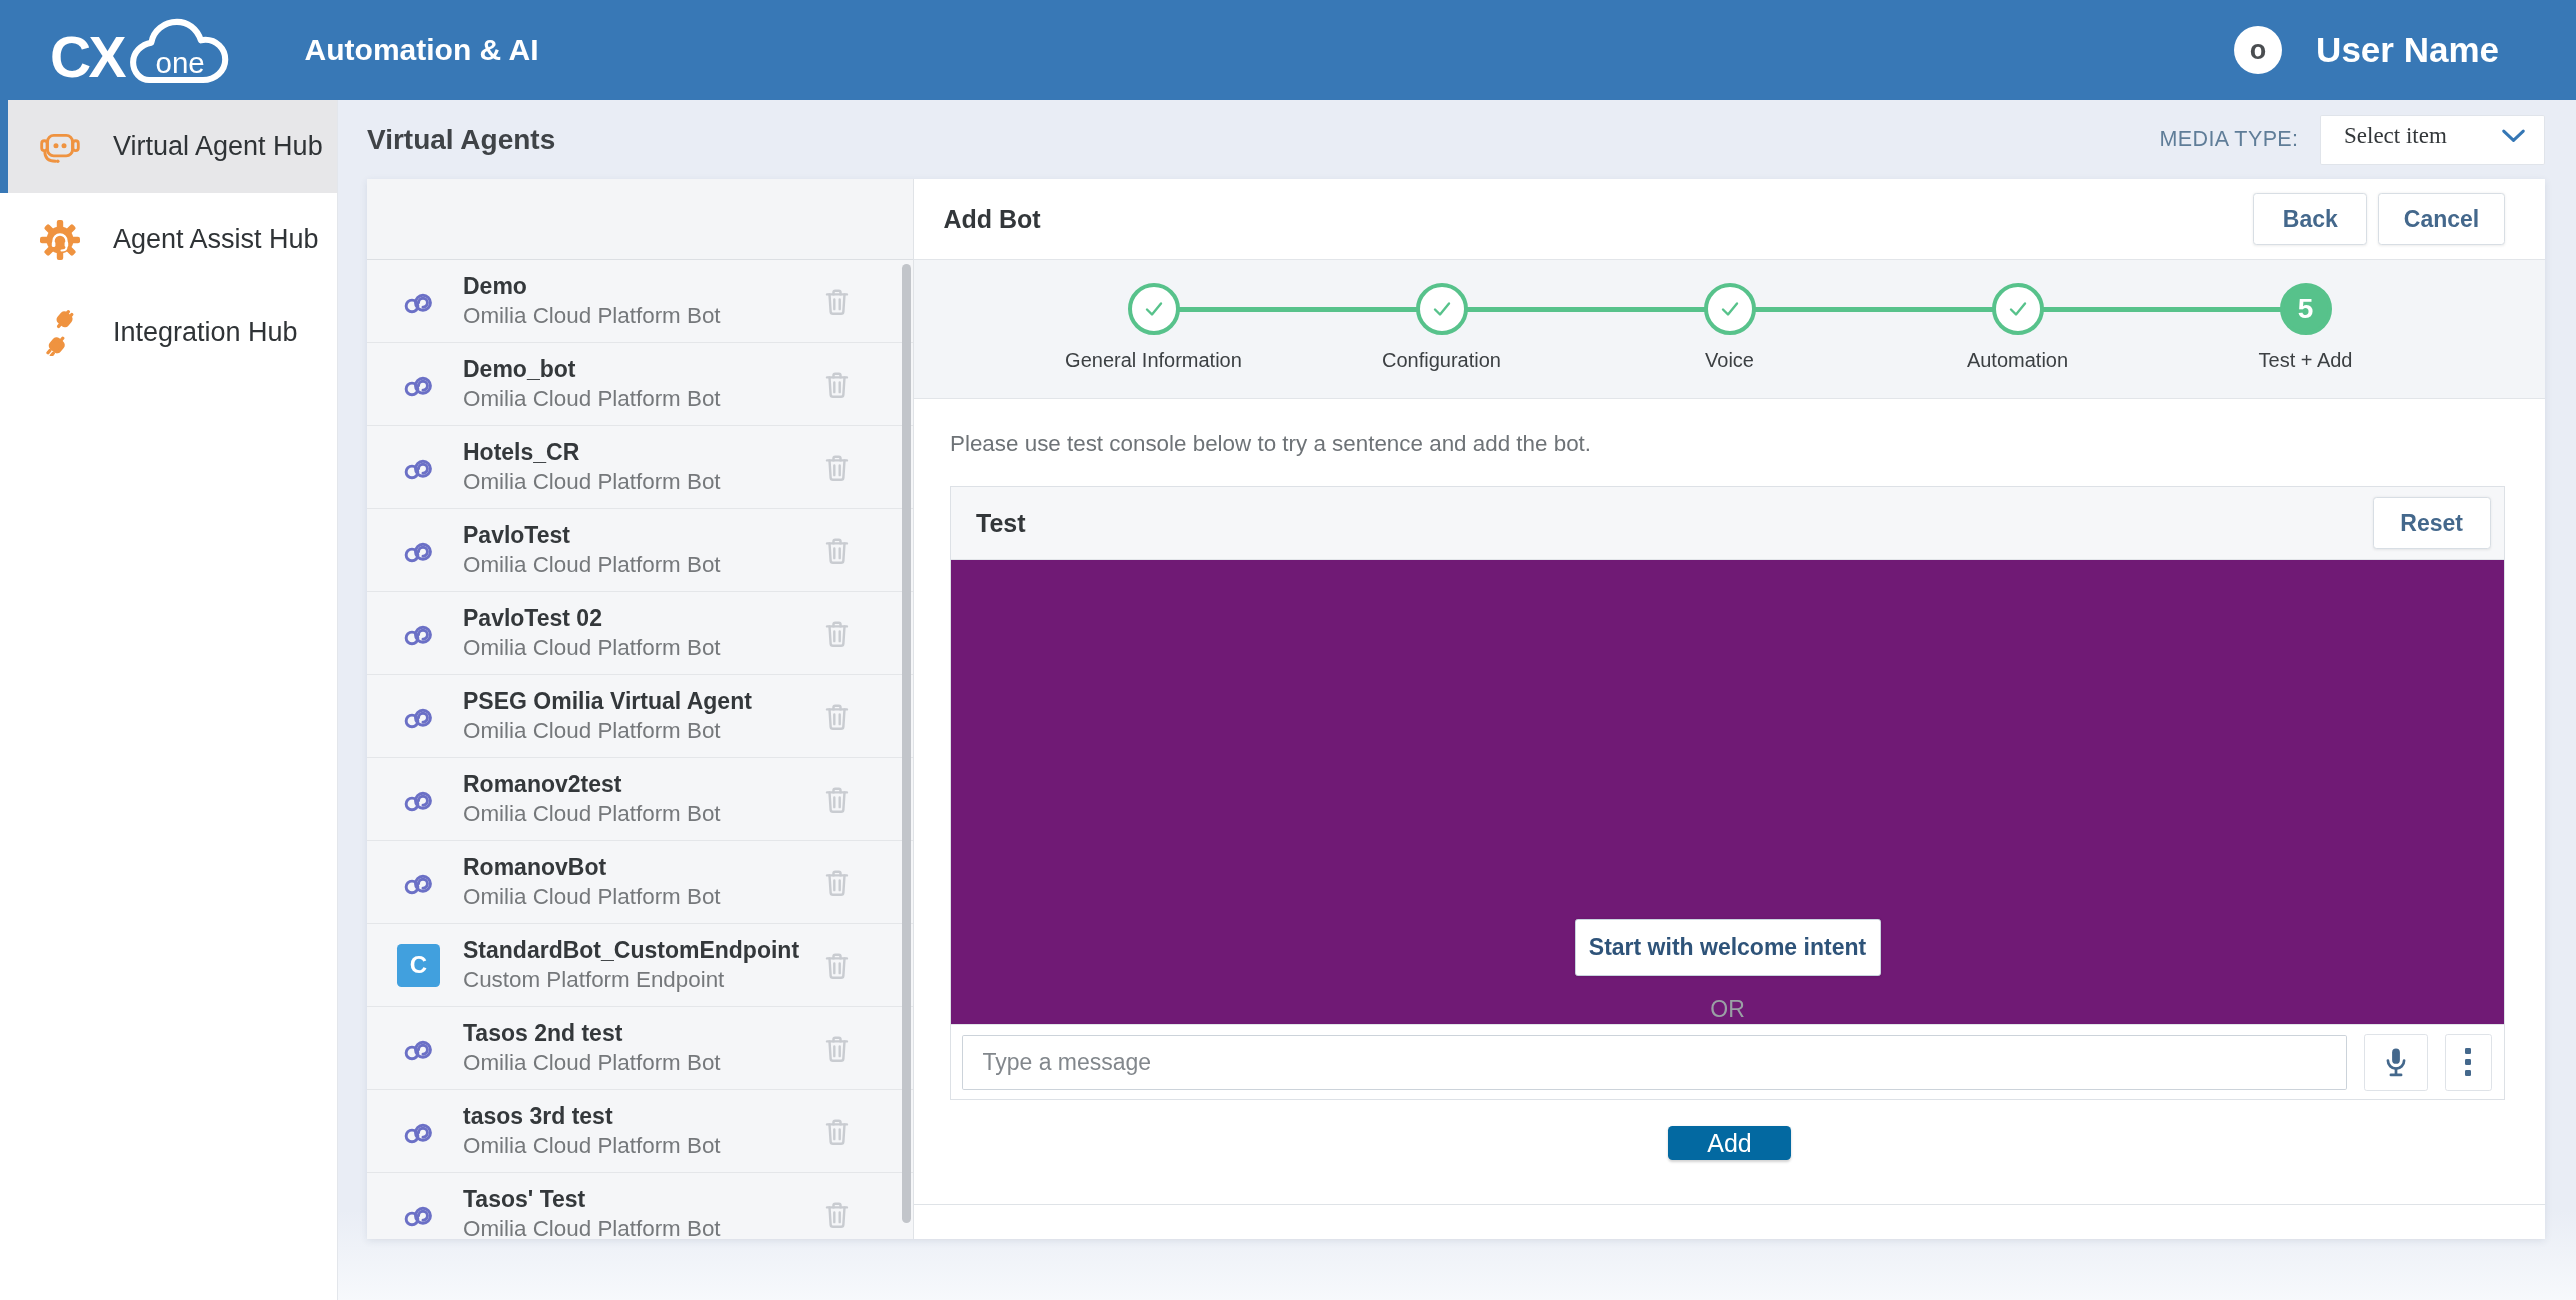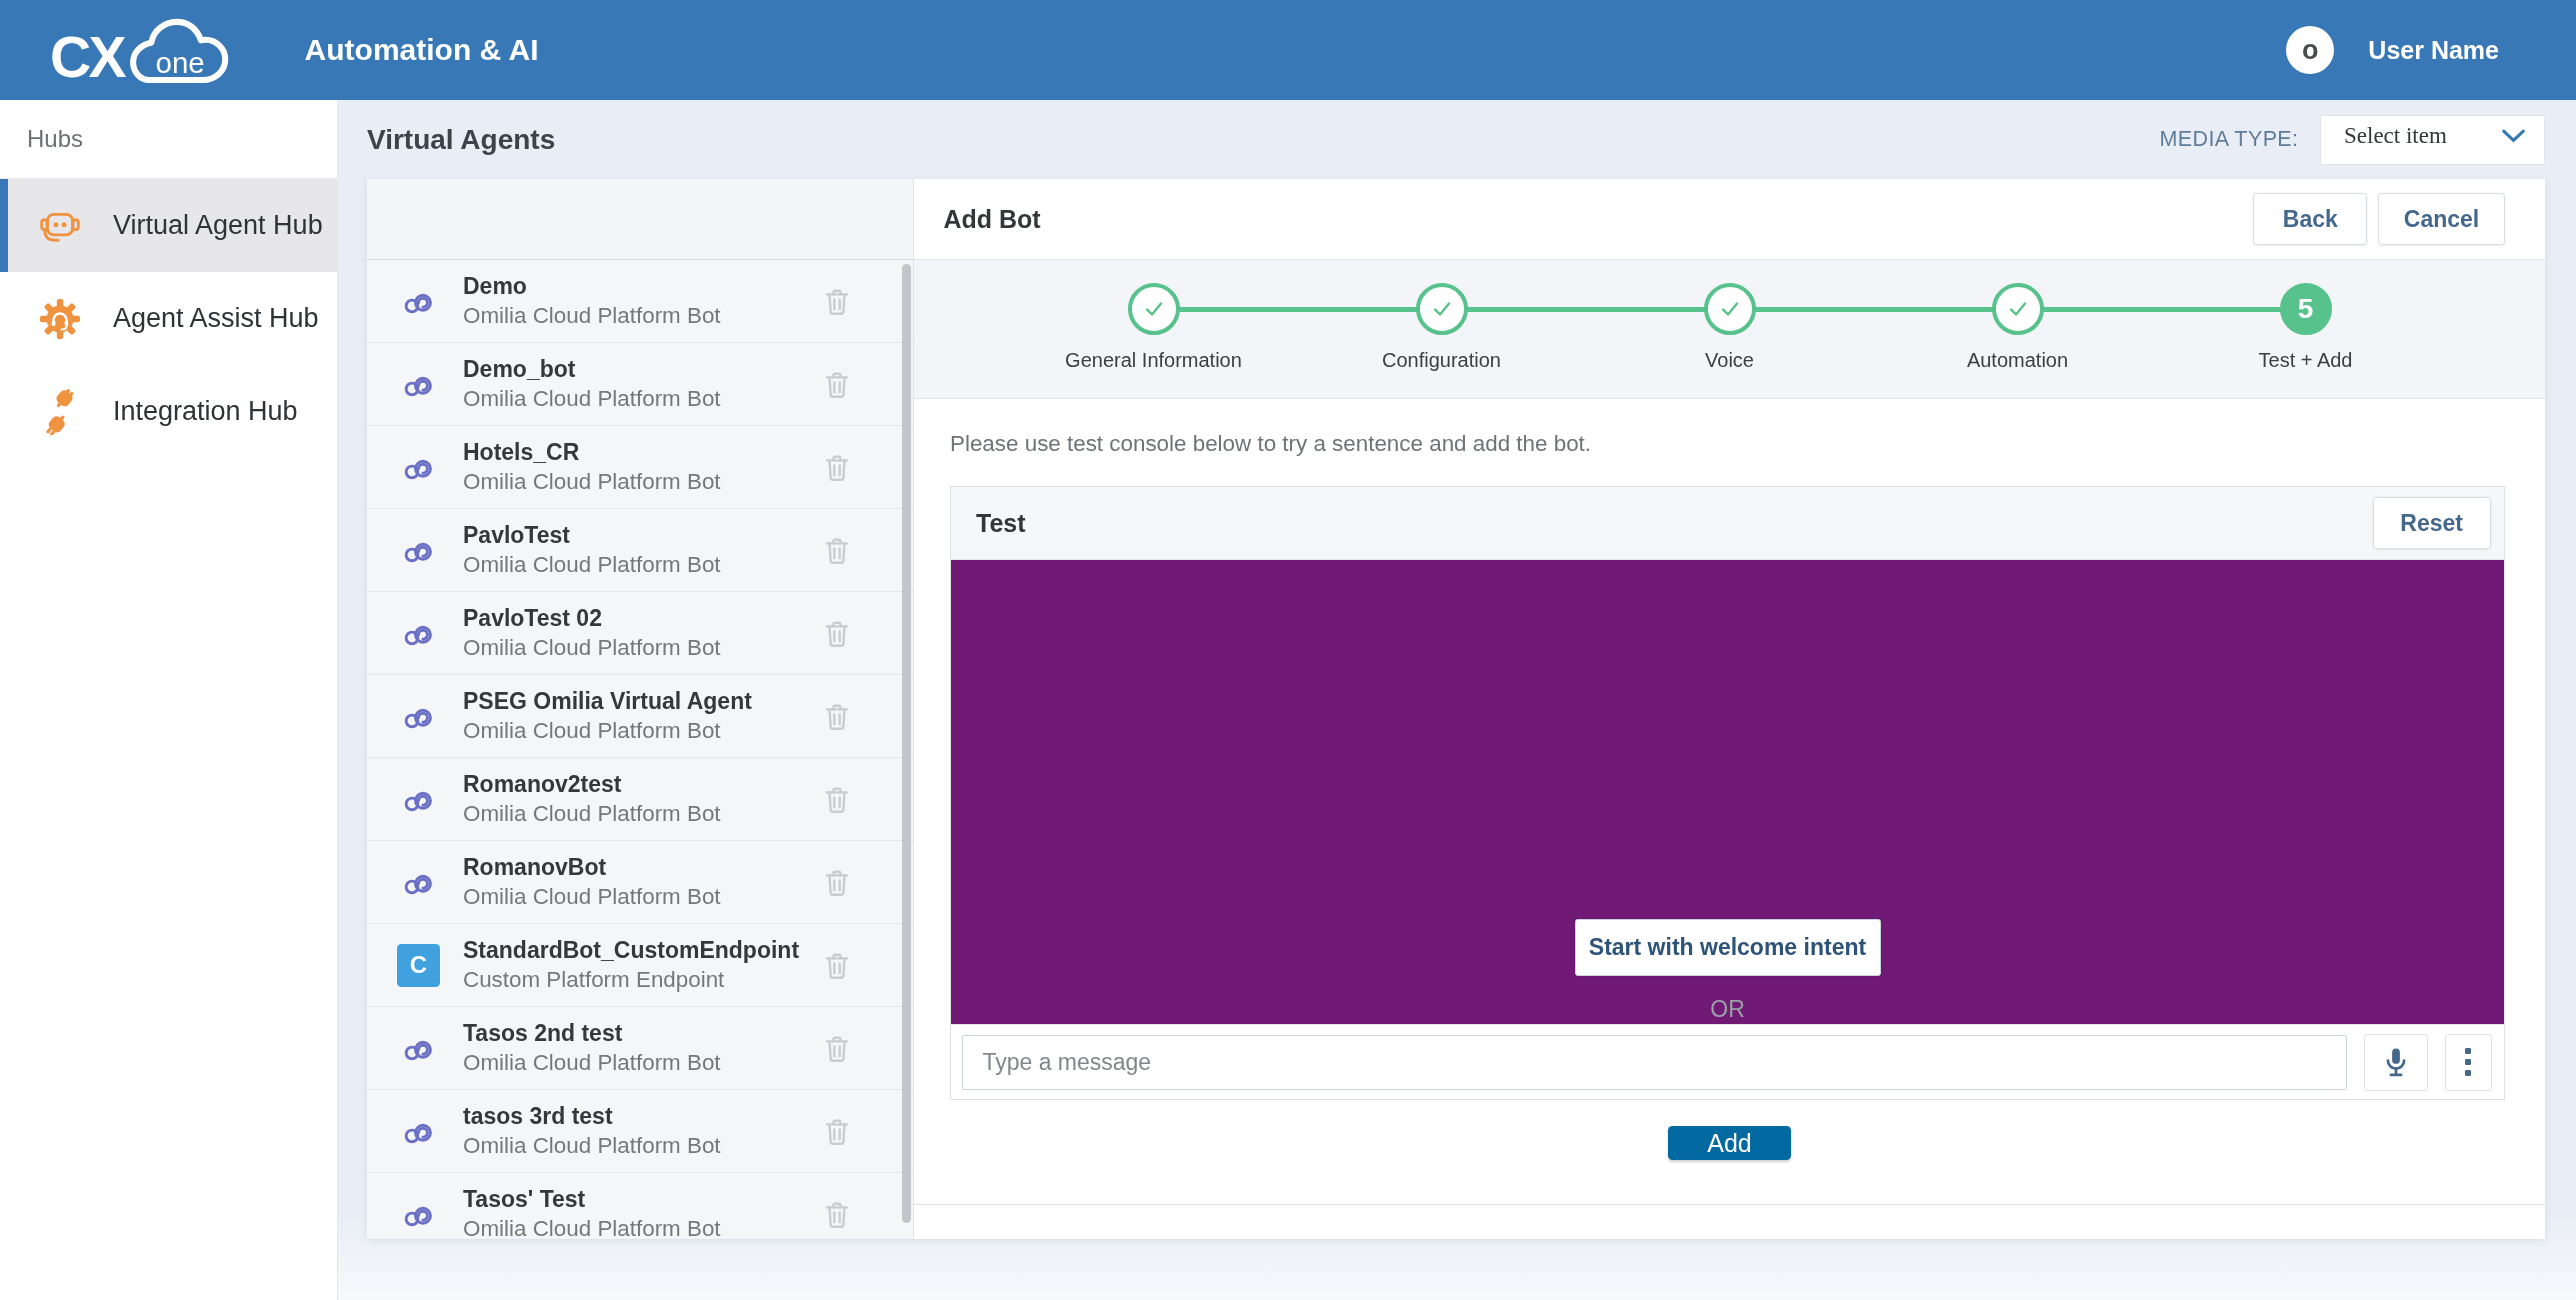--- a/index.html
+++ b/index.html
@@ -10,21 +10,21 @@
   
   .top-header { position:absolute; top:0; left:0; right:0; height:100px; background:#3878b6; display:flex; align-items:center; z-index:30; }
   .logo { display:flex; align-items:flex-end; margin-left:50px; }
   .logo-cx { color:#fff; font-size:57px; font-weight:700; letter-spacing:-2.7px; line-height:68px; }
   .logo-cloud { position:relative; width:127px; height:81px; margin-left:-7.2px; }
   .logo-cloud svg { position:absolute; left:0; top:0; }
   .logo-one { position:absolute; left:21.5px; top:36px; width:84px; text-align:center; color:#fff; font-size:29.5px; font-weight:400; }
   .app-title { color:#fff; font-size:30px; font-weight:700; margin-left:61px; }
   .user-area { margin-left:auto; margin-right:77px; display:flex; align-items:center; cursor:pointer; }
   .avatar { width:48px; height:48px; border-radius:50%; background:#fff; color:#4a4d50; font-size:27px; font-weight:600; display:flex; align-items:center; justify-content:center; }
-  .user-name { color:#fff; font-size:25px; font-weight:700; margin-left:34px; }
+  .user-name { color:#fff; font-size:35px; font-weight:700; margin-left:34px; }
 
   
   .sidebar { position:absolute; top:100px; left:0; width:338px; bottom:0; background:#fff; border-right:0.9px solid #e3e6eb; z-index:20; }
   .hubs-header { height:79px; display:flex; align-items:center; padding-left:27px; font-size:24px; color:#6d7174; border-bottom:0.9px solid #e8eaee; }
   .side-item { position:relative; height:93px; display:flex; align-items:center; padding-left:34px; cursor:pointer; }
   .side-item .s-icon { width:52px; height:52px; flex:0 0 52px; display:flex; align-items:center; justify-content:center; }
   .side-item .s-label { margin-left:27px; font-size:27px; color:#2f3336; }
   .side-item.active { background:#e7e7e9; padding-left:26px; border-left:8px solid #3878b6; }
 
   
@@ -109,21 +109,20 @@
       </span>
     </div>
     <span class="app-title">Automation &amp; AI</span>
     <div class="user-area">
       <span class="avatar">o</span>
       <span class="user-name">User Name</span>
     </div>
   </header>
 
   <aside class="sidebar">
-    <div class="hubs-header">Hubs</div>
 
     <div class="side-item active">
       <span class="s-icon">
         <svg width="50" height="50" viewBox="0 0 56 56" fill="none" stroke="#ef9340" stroke-width="3.2" stroke-linecap="round" stroke-linejoin="round">
           <rect x="14" y="15" width="28" height="23" rx="7"></rect>
           <circle cx="23.5" cy="26.5" r="2.8" fill="#ef9340" stroke="none"></circle>
           <circle cx="32.5" cy="26.5" r="2.8" fill="#ef9340" stroke="none"></circle>
           <rect x="7.5" y="21" width="6" height="11" rx="3"></rect>
           <rect x="42.5" y="21" width="6" height="11" rx="3"></rect>
           <path d="M11 33 c0 8 5 11 12 11"></path>

